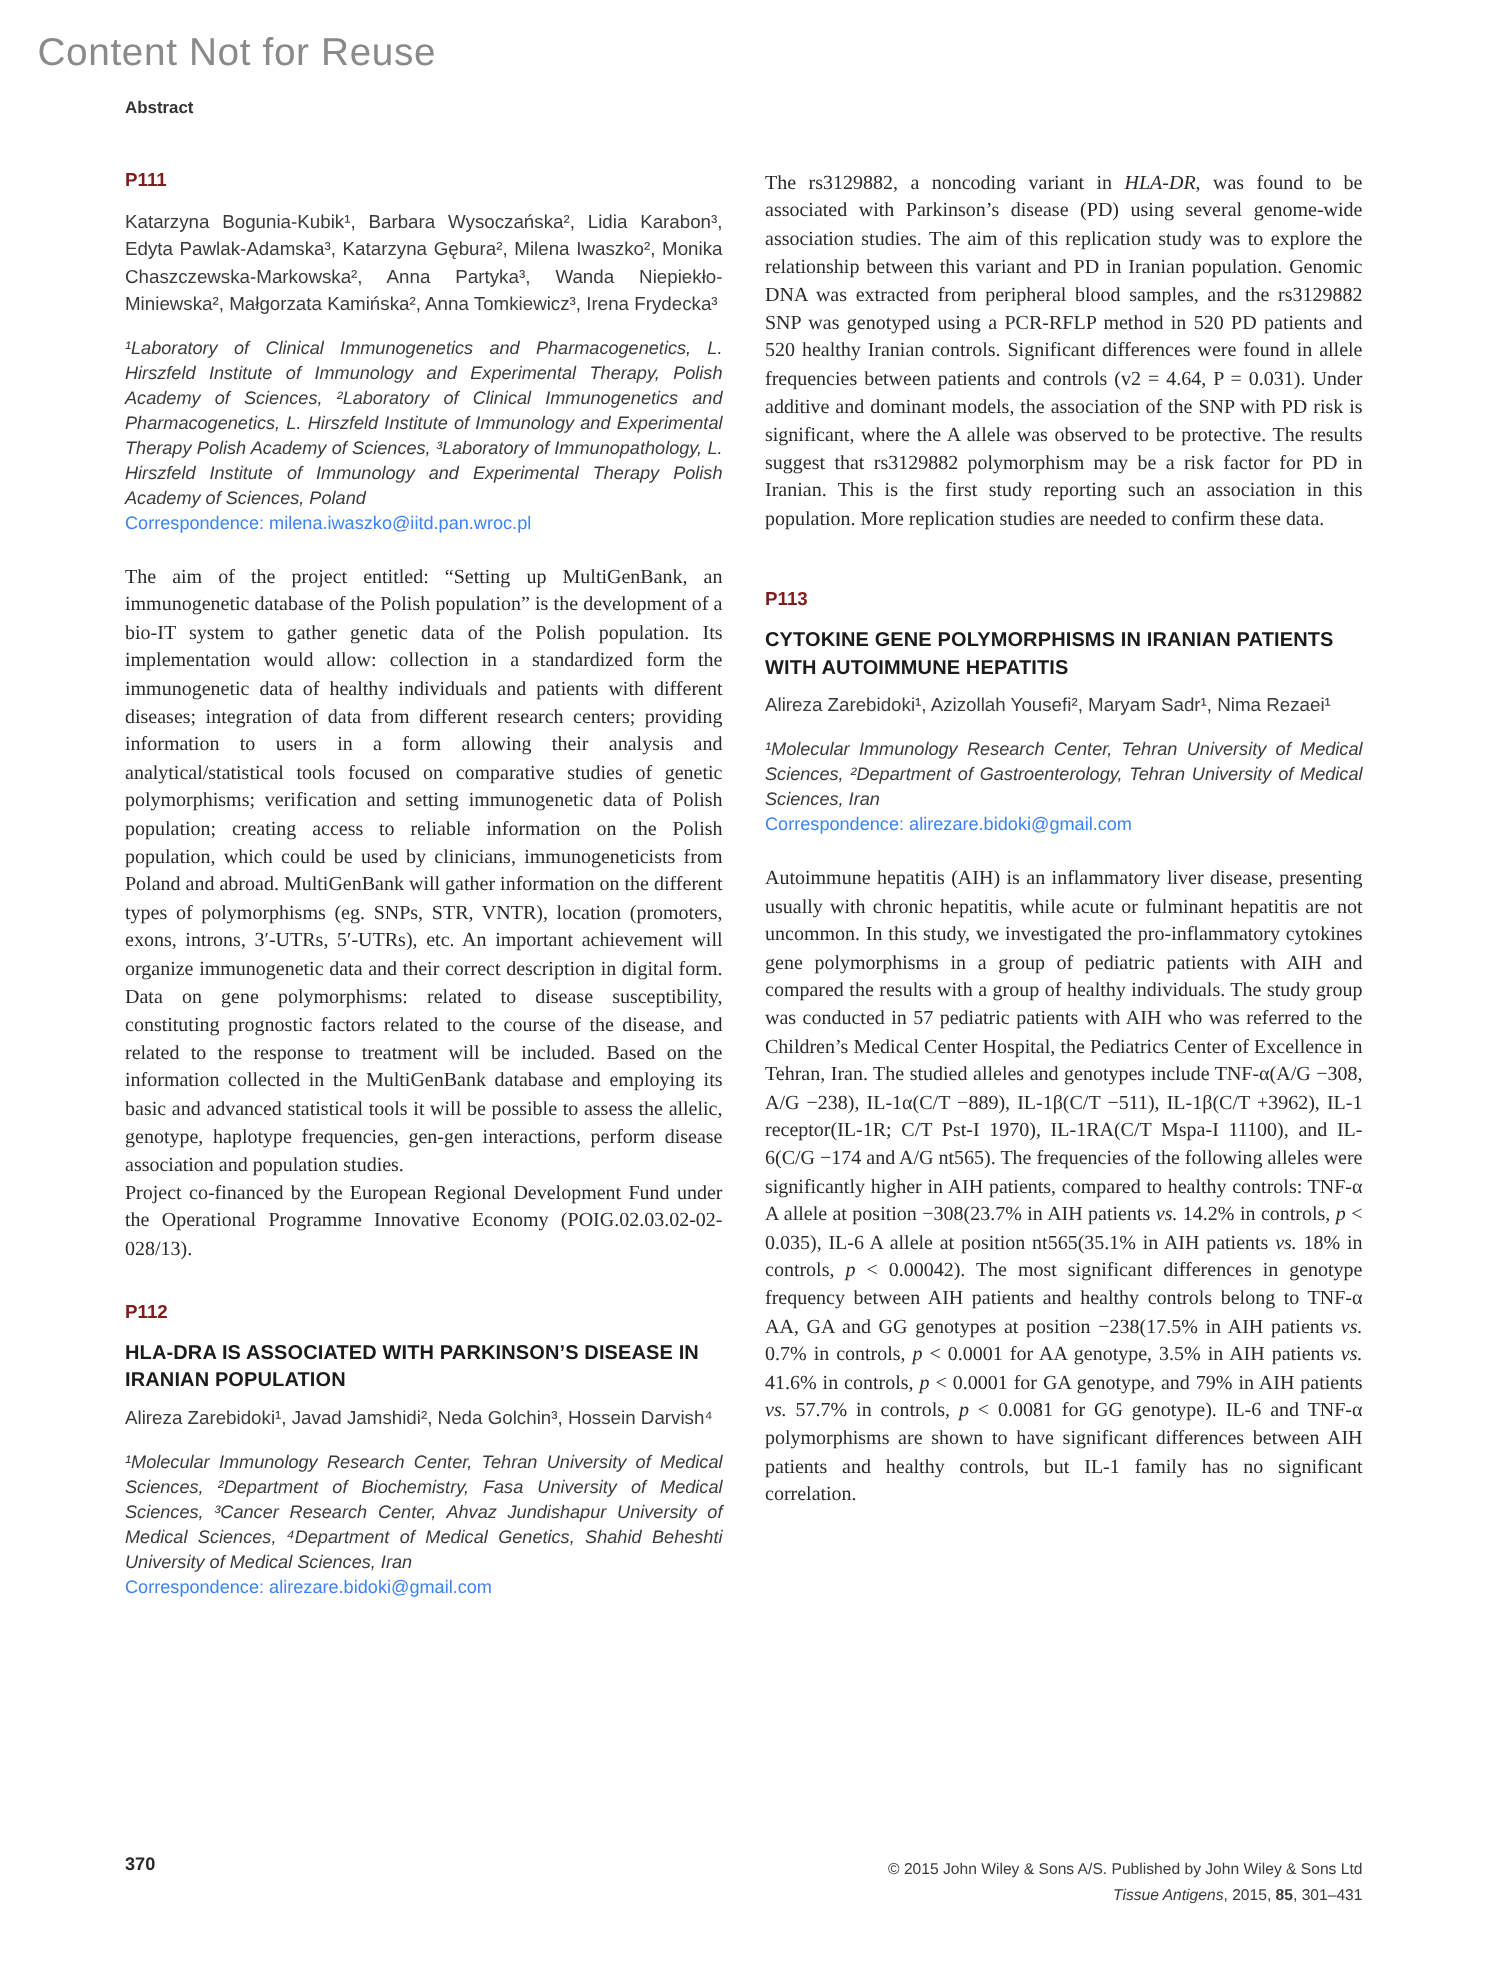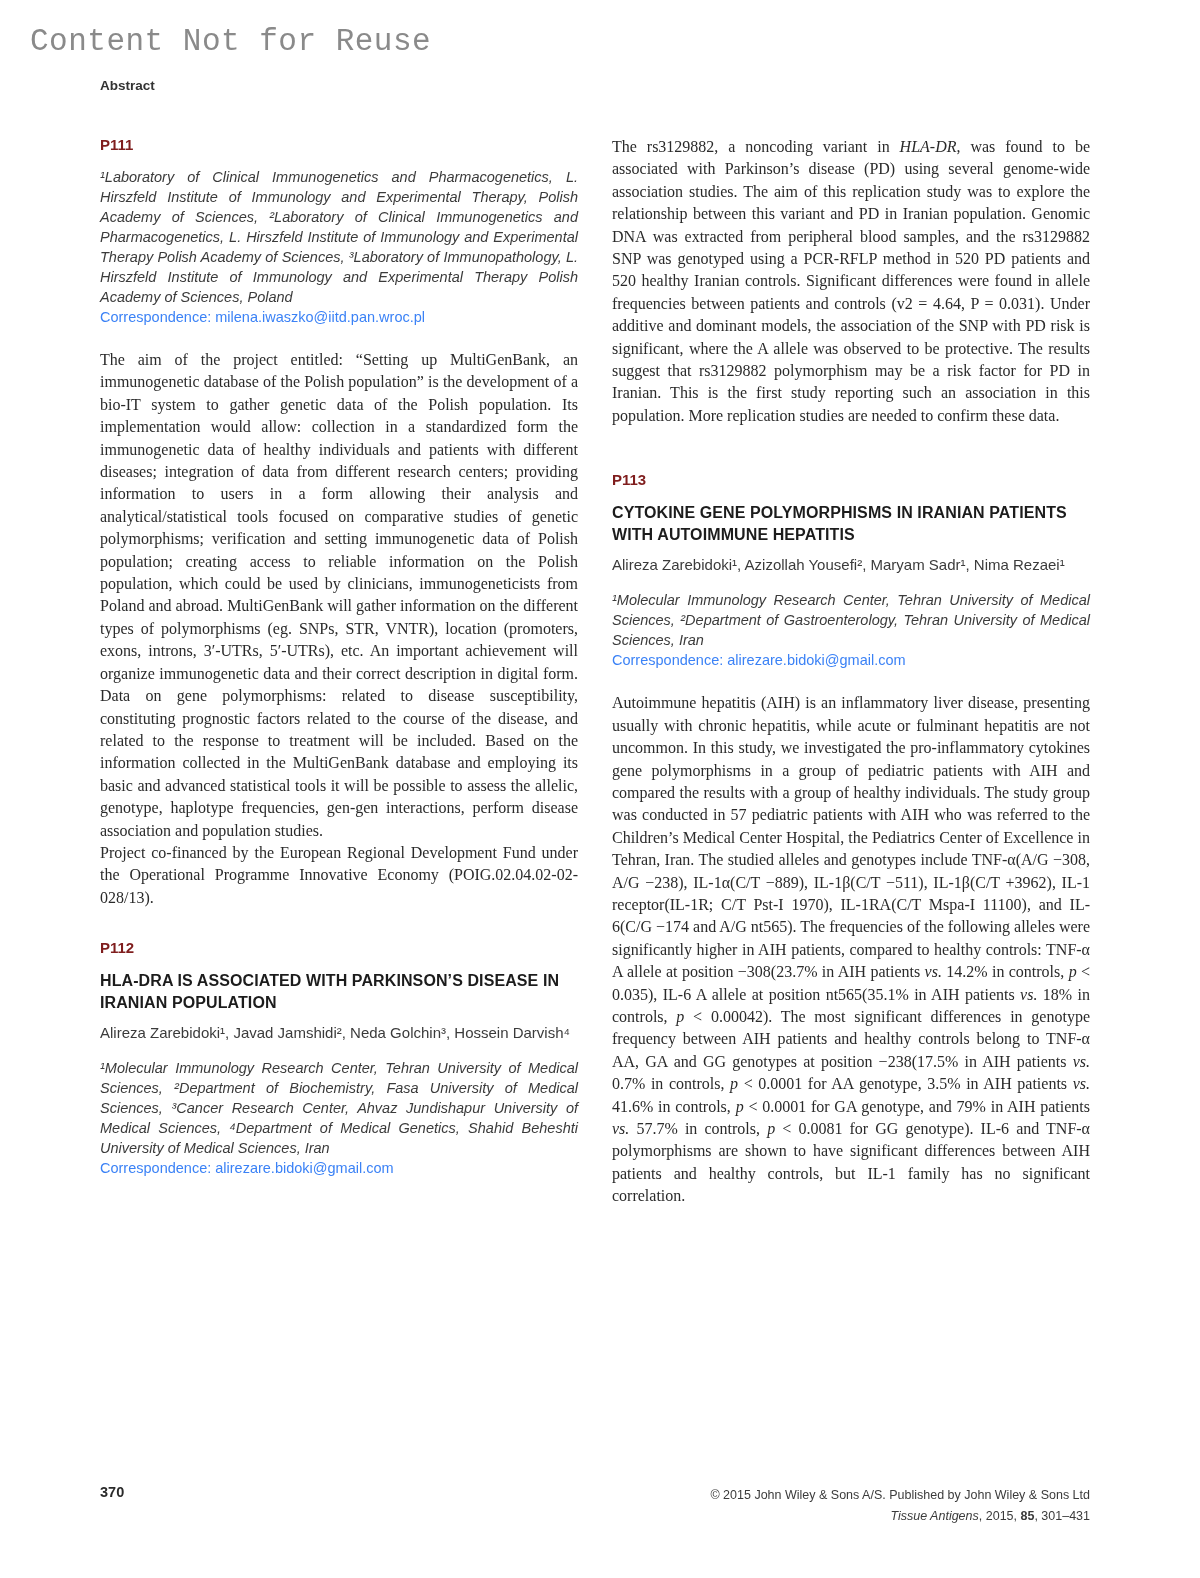--- a/index.html
+++ b/index.html
@@ -10,21 +10,20 @@
     background:#ffffff;
     overflow:hidden;
     font-family:"Liberation Sans","DejaVu Sans",sans-serif;
   }
   .watermark{
     position:absolute;
     left:30px; top:24px;
     font-size:31px;
     color:#8a8a8a;
     letter-spacing:0.5px;
-    font-family:Liberation Mono, monospace;
   }
   .abstract-label{
     position:absolute;
     left:100px; top:78px;
     font-size:13.5px;
     font-weight:bold;
     color:#333333;
   }
   .columns{
     position:absolute;
@@ -104,24 +103,25 @@
 <div class="page">
 
   <div class="watermark">Content Not for Reuse</div>
 
   <div class="abstract-label">Abstract</div>
 
   <div class="columns">
 
     <div class="col">
       <div class="section-label">P111</div>
+      <p class="authors">Katarzyna Bogunia-Kubik¹, Barbara Wysoczańska², Lidia Karabon³, Edyta Pawlak-Adamska³, Katarzyna Gębura², Milena Iwaszko², Monika Chaszczewska-Markowska², Anna Partyka³, Wanda Niepiekło-Miniewska², Małgorzata Kamińska², Anna Tomkiewicz³, Irena Frydecka³</p>
       <p class="affiliations">¹Laboratory of Clinical Immunogenetics and Pharmacogenetics, L. Hirszfeld Institute of Immunology and Experimental Therapy, Polish Academy of Sciences, ²Laboratory of Clinical Immunogenetics and Pharmacogenetics, L. Hirszfeld Institute of Immunology and Experimental Therapy Polish Academy of Sciences, ³Laboratory of Immunopathology, L. Hirszfeld Institute of Immunology and Experimental Therapy Polish Academy of Sciences, Poland</p>
       <p class="correspondence">Correspondence: milena.iwaszko@iitd.pan.wroc.pl</p>
       <p class="body-para">The aim of the project entitled: “Setting up MultiGenBank, an immunogenetic database of the Polish population” is the development of a bio-IT system to gather genetic data of the Polish population. Its implementation would allow: collection in a standardized form the immunogenetic data of healthy individuals and patients with different diseases; integration of data from different research centers; providing information to users in a form allowing their analysis and analytical/statistical tools focused on comparative studies of genetic polymorphisms; verification and setting immunogenetic data of Polish population; creating access to reliable information on the Polish population, which could be used by clinicians, immunogeneticists from Poland and abroad. MultiGenBank will gather information on the different types of polymorphisms (eg. SNPs, STR, VNTR), location (promoters, exons, introns, 3′-UTRs, 5′-UTRs), etc. An important achievement will organize immunogenetic data and their correct description in digital form. Data on gene polymorphisms: related to disease susceptibility, constituting prognostic factors related to the course of the disease, and related to the response to treatment will be included. Based on the information collected in the MultiGenBank database and employing its basic and advanced statistical tools it will be possible to assess the allelic, genotype, haplotype frequencies, gen-gen interactions, perform disease association and population studies.</p>
-      <p class="body-para">Project co-financed by the European Regional Development Fund under the Operational Programme Innovative Economy (POIG.02.04.02-02-028/13).</p>
+      <p class="body-para">Project co-financed by the European Regional Development Fund under the Operational Programme Innovative Economy (POIG.02.03.02-02-028/13).</p>
 
       <div class="section-label gap-md">P112</div>
       <h2 class="section-title">HLA-DRA IS ASSOCIATED WITH PARKINSON’S DISEASE IN IRANIAN POPULATION</h2>
       <p class="authors">Alireza Zarebidoki¹, Javad Jamshidi², Neda Golchin³, Hossein Darvish⁴</p>
       <p class="affiliations">¹Molecular Immunology Research Center, Tehran University of Medical Sciences, ²Department of Biochemistry, Fasa University of Medical Sciences, ³Cancer Research Center, Ahvaz Jundishapur University of Medical Sciences, ⁴Department of Medical Genetics, Shahid Beheshti University of Medical Sciences, Iran</p>
       <p class="correspondence">Correspondence: alirezare.bidoki@gmail.com</p>
     </div>
 
     <div class="col">
       <p class="body-para">The rs3129882, a noncoding variant in <i>HLA-DR</i>, was found to be associated with Parkinson’s disease (PD) using several genome-wide association studies. The aim of this replication study was to explore the relationship between this variant and PD in Iranian population. Genomic DNA was extracted from peripheral blood samples, and the rs3129882 SNP was genotyped using a PCR-RFLP method in 520 PD patients and 520 healthy Iranian controls. Significant differences were found in allele frequencies between patients and controls (v2 = 4.64, P = 0.031). Under additive and dominant models, the association of the SNP with PD risk is significant, where the A allele was observed to be protective. The results suggest that rs3129882 polymorphism may be a risk factor for PD in Iranian. This is the first study reporting such an association in this population. More replication studies are needed to confirm these data.</p>

